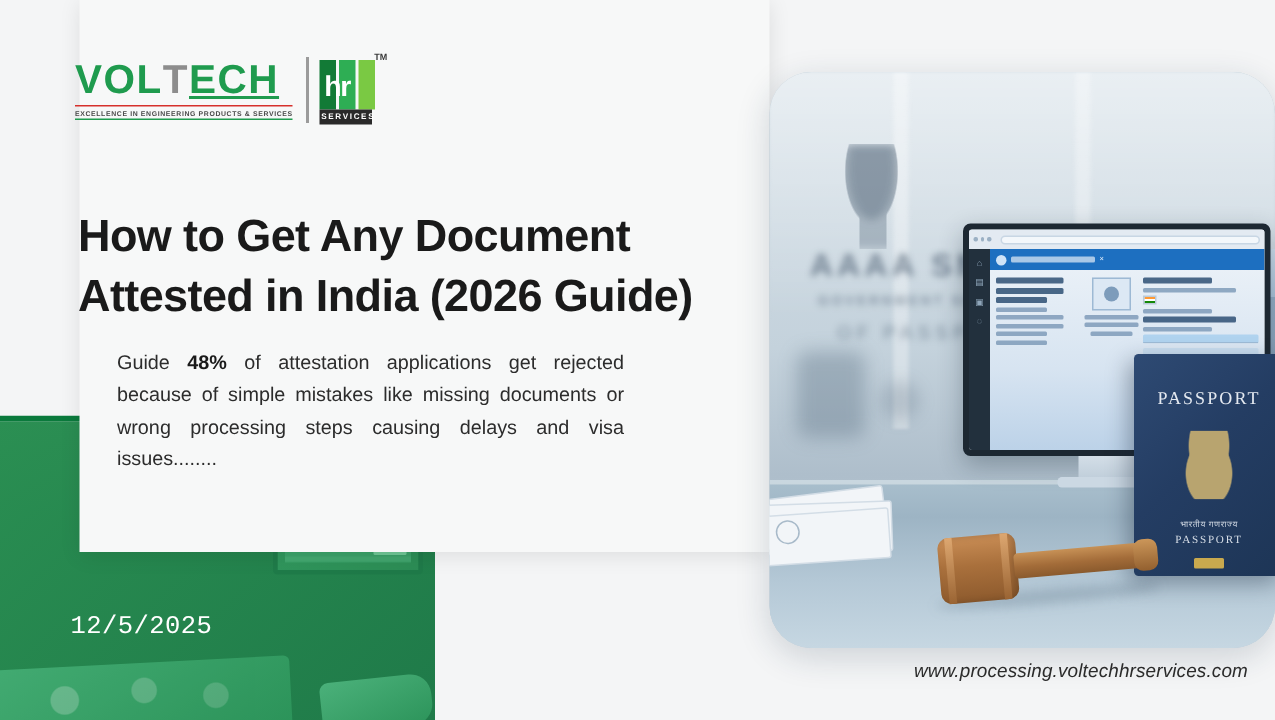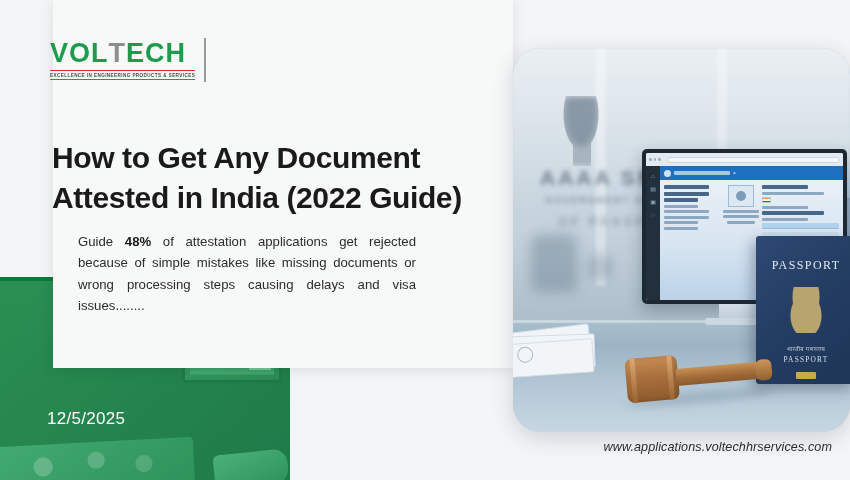--- a/index.html
+++ b/index.html
@@ -79,20 +79,21 @@
       radial-gradient(circle at 90% 62%, rgba(255,255,255,.22) 0 8px, transparent 9px);
   }
 
   #date-label {
     position:absolute;
     left:47px; top:409px;
     font-size:17px;
     color:#ffffff;
     letter-spacing:.3px;
     z-index:6;
+    font-family:Liberation Mono, monospace;
   }
 
   
   #content-card {
     position:absolute;
     left:53px; top:0;
     width:460px; height:368px;
     background:#f7f8f8;
     box-shadow:0 2px 14px rgba(0,0,0,.10);
     z-index:5;
@@ -119,21 +120,21 @@
   .logo-main {
     font-size:27px;
     font-weight:bold;
     letter-spacing:1px;
     line-height:1;
     display:flex;
     font-family:"Liberation Sans", sans-serif;
   }
   .lg-vol { color:#1f9b4e; }
   .lg-t   { color:#8d8d8d; }
-  .lg-ech { color:#1f9b4e; }
+  .lg-ech { color:#1f9b4e;text-decoration:underline; }
   .logo-tag {
     margin-top:3px;
     font-size:4.6px;
     letter-spacing:.42px;
     color:#4a4a4a;
     border-top:1.6px solid #d6302c;
     border-bottom:1.6px solid #1f9b4e;
     padding:1.4px 0 1.2px;
     white-space:nowrap;
     font-weight:bold;
@@ -465,23 +466,33 @@
 <div id="logo">
   <div class="logo-word">
     <div class="logo-main">
       <span class="lg-vol">VOL</span>
         <span class="lg-t">T</span>
         <span class="lg-ech">ECH</span>
     </div>
     <div class="logo-tag">EXCELLENCE IN ENGINEERING PRODUCTS &amp; SERVICES</div>
   </div>
   <div class="logo-sep"></div>
+  <div class="logo-mark">
+    <div class="mark-bars">
+        <i></i>
+        <i></i>
+        <i></i>
+      </div>
+    <div class="mark-hr">hr</div>
+    <div class="mark-services">SERVICES</div>
+    <div class="mark-tm">TM</div>
+  </div>
 </div>
 
-<h1 id="headline">How to Get Any Document Attested in India (2022 Guide)</h1>
+<h1 id="headline">How to Get Any Document Attested in India (2026 Guide)</h1>
 
 <p id="subtext"><span>Guide </span><b>48%</b><span> of attestation applications get rejected because of simple mistakes like missing documents or wrong processing steps causing delays and visa issues........</span></p>
 
 <div id="photo-card">
   <div class="ph-bg"></div>
   <div class="ph-glass"></div>
   <div class="ph-emblem"></div>
   <div class="ph-wall-text">
     <div class="w1">AAAA SMIRT</div>
     <div class="w2">GOVERNMENT SERVICES</div>
@@ -567,13 +578,13 @@
   </div>
 
   <div class="ph-papers">
     <i></i>
     <i></i>
     <i></i>
     <div class="seal"></div>
   </div>
 </div>
 
-<div id="site-url">www.applications.voltechhrservices.com</div>
+<div id="site-url">www.processing.voltechhrservices.com</div>
 
 </body></html>

